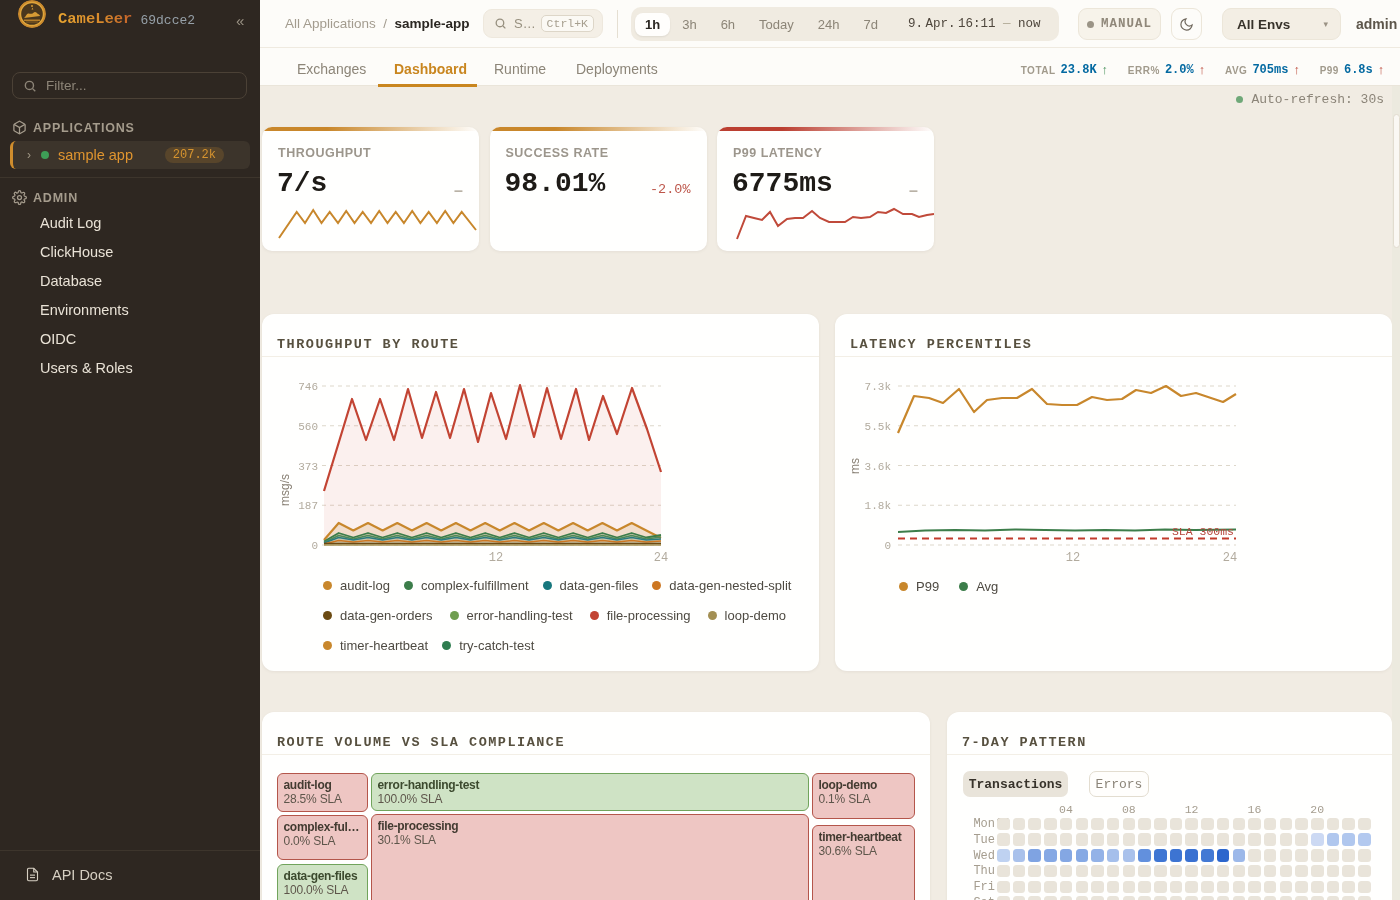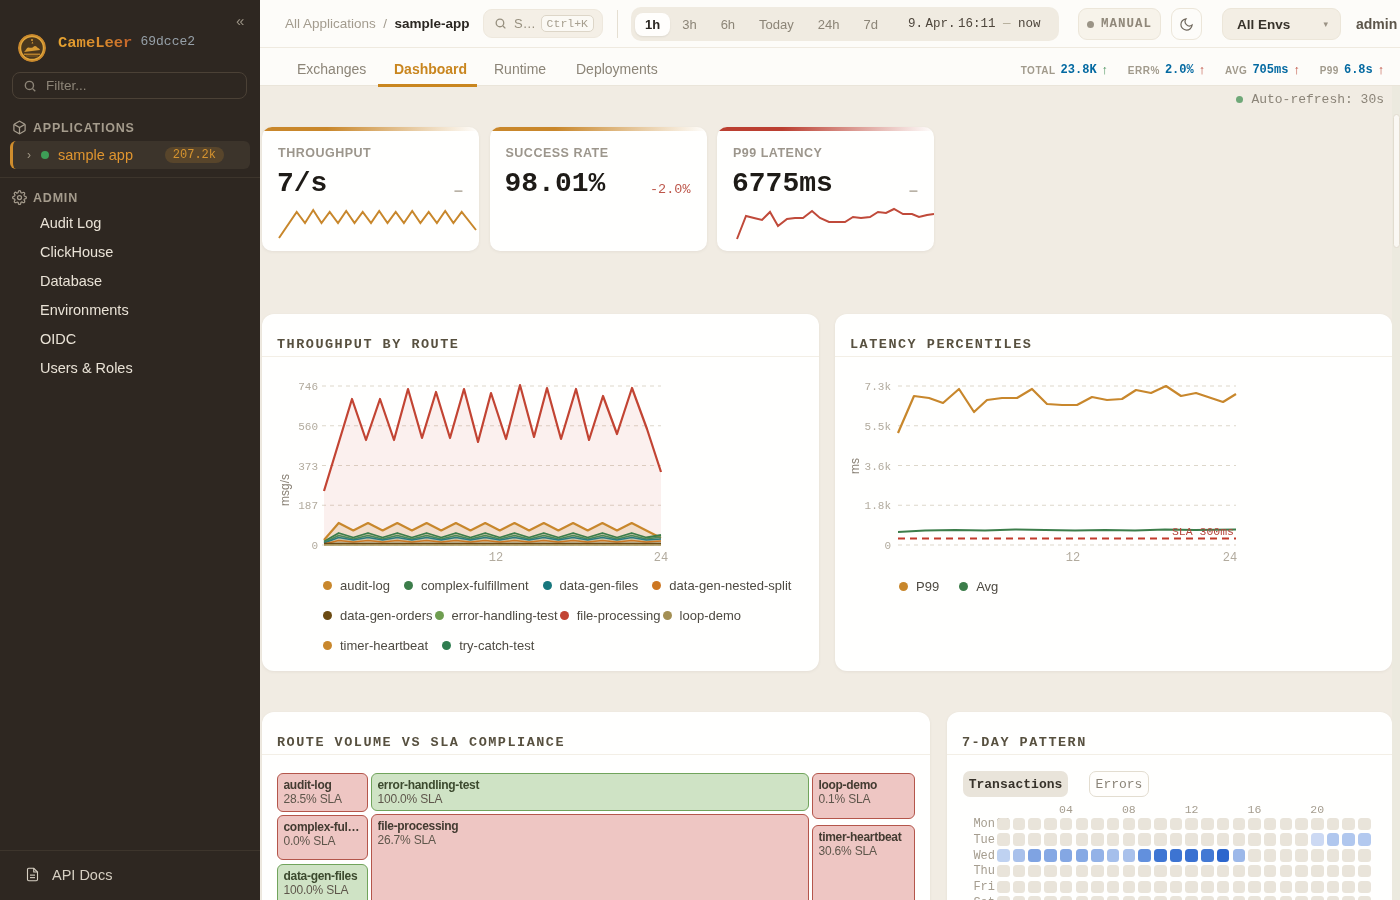--- a/index.html
+++ b/index.html
@@ -3,21 +3,21 @@
 <meta charset="utf-8">
 <style>
 * { margin:0; padding:0; box-sizing:border-box; }
 html,body { width:1400px; height:900px; overflow:hidden; }
 body { font-family:"Liberation Sans", sans-serif; }
 .mono { font-family:"Liberation Mono", monospace; }
 #app { position:relative; width:1400px; height:900px; background:#f1ece3; overflow:hidden; }
 
 
 #sidebar { position:absolute; left:0; top:0; width:260px; height:900px; background:#2e2721; z-index:5; }
-#logoRow { position:absolute; left:18px; top:34px; height:28px; display:flex; align-items:flex-start; } #logoRow svg { border-radius:50%; }
+#logoRow { position:absolute; left:18px; top:0; height:28px; display:flex; align-items:flex-end; } #logoRow svg { border-radius:50%; }
 #logoName { font-family:"Liberation Mono",monospace; font-weight:bold; font-size:15.5px; margin-left:12px; background:linear-gradient(90deg,#e8a430,#d98a2c 60%,#c4622a); -webkit-background-clip:text; background-clip:text; color:transparent; }
 #logoHash { font-family:"Liberation Mono",monospace; font-size:13px; color:#96a0a8; margin-left:8px; }
 #collapseBtn { position:absolute; left:236px; top:12px; color:#9a9284; font-size:15px; }
 #filterBox { position:absolute; left:12px; top:72px; width:235px; height:27px; border:1px solid #4b4136; border-radius:8px; display:flex; align-items:center; padding-left:10px; color:#8d8578; font-size:13.5px; }
 #filterBox svg { margin-right:9px; }
 .sideHead { position:absolute; left:12px; display:flex; align-items:center; gap:6px; color:#a59c8d; font-weight:bold; font-size:12.5px; letter-spacing:0.8px; }
 #appRow { position:absolute; left:10px; top:141px; width:240px; height:28px; background:#3c342b; border-left:3px solid #cf8d2d; border-radius:6px; display:flex; align-items:center; }
 #appRow .chev { color:#a09785; font-size:12px; margin-left:14px; }
 #appRow .dot { width:8px; height:8px; border-radius:50%; background:#3e9e57; margin-left:10px; }
 #appRow .nm { color:#e0952f; font-size:14.5px; margin-left:9px; }
@@ -291,21 +291,21 @@
     <polyline points="62,188 76.7,184.5 91.3,186 106.0,184.5 120.6,186 135.3,184.5 149.9,186 164.6,184.5 179.2,186 193.9,184.5 208.5,186 223.2,184.5 237.8,186 252.5,184.5 267.1,186 281.8,184.5 296.4,186 311.1,184.5 325.7,186 340.4,184.5 355.0,186 369.7,184.5 384.3,186 399,185" fill="none" stroke="#cd7722" stroke-width="1.5" stroke-linejoin="round"></polyline>
     <line x1="62" y1="187.5" x2="399" y2="187.5" stroke="#6b4a12" stroke-width="1.5"></line>
     <line x1="62" y1="189" x2="399" y2="189" stroke="#a38f53" stroke-width="1.5"></line>
   </svg>
   <div style="position:absolute;left:61px;top:264px;display:flex;gap:14px;">
         <span class="leg"><span class="d" style="background:#c8872c;"></span>audit-log</span>
         <span class="leg"><span class="d" style="background:#3c7d4a;"></span>complex-fulfillment</span>
         <span class="leg"><span class="d" style="background:#17777d;"></span>data-gen-files</span>
         <span class="leg"><span class="d" style="background:#cd7722;"></span>data-gen-nested-split</span>
       </div>
-  <div style="position:absolute;left:61px;top:294px;display:flex;gap:2px;">
+  <div style="position:absolute;left:61px;top:294px;display:flex;gap:17px;">
         <span class="leg"><span class="d" style="background:#6b4a12;"></span>data-gen-orders</span>
         <span class="leg"><span class="d" style="background:#6f9e50;"></span>error-handling-test</span>
         <span class="leg"><span class="d" style="background:#c24433;"></span>file-processing</span>
         <span class="leg"><span class="d" style="background:#a38f53;"></span>loop-demo</span>
       </div>
   <div style="position:absolute;left:61px;top:324px;display:flex;gap:14px;">
         <span class="leg"><span class="d" style="background:#c8872c;"></span>timer-heartbeat</span>
         <span class="leg"><span class="d" style="background:#2f7d4f;"></span>try-catch-test</span>
       </div>
 </div>
@@ -358,21 +358,21 @@
   <div class="tm grn" style="left:14.5px;top:151.5px;width:91px;height:90px;">
         <div class="n">data-gen-files</div>
         <div class="v">100.0% SLA</div>
       </div>
   <div class="tm grn" style="left:108.5px;top:60.5px;width:438.5px;height:38px;">
         <div class="n">error-handling-test</div>
         <div class="v">100.0% SLA</div>
       </div>
   <div class="tm red" style="left:108.5px;top:101.5px;width:438.5px;height:160px;">
         <div class="n">file-processing</div>
-        <div class="v">26.7% SLA</div>
+        <div class="v">30.1% SLA</div>
       </div>
   <div class="tm red" style="left:549.5px;top:60.5px;width:103px;height:46px;">
         <div class="n">loop-demo</div>
         <div class="v">0.1% SLA</div>
       </div>
   <div class="tm red" style="left:549.5px;top:112.5px;width:103px;height:150px;">
         <div class="n">timer-heartbeat</div>
         <div class="v">30.6% SLA</div>
       </div>
 </div>

